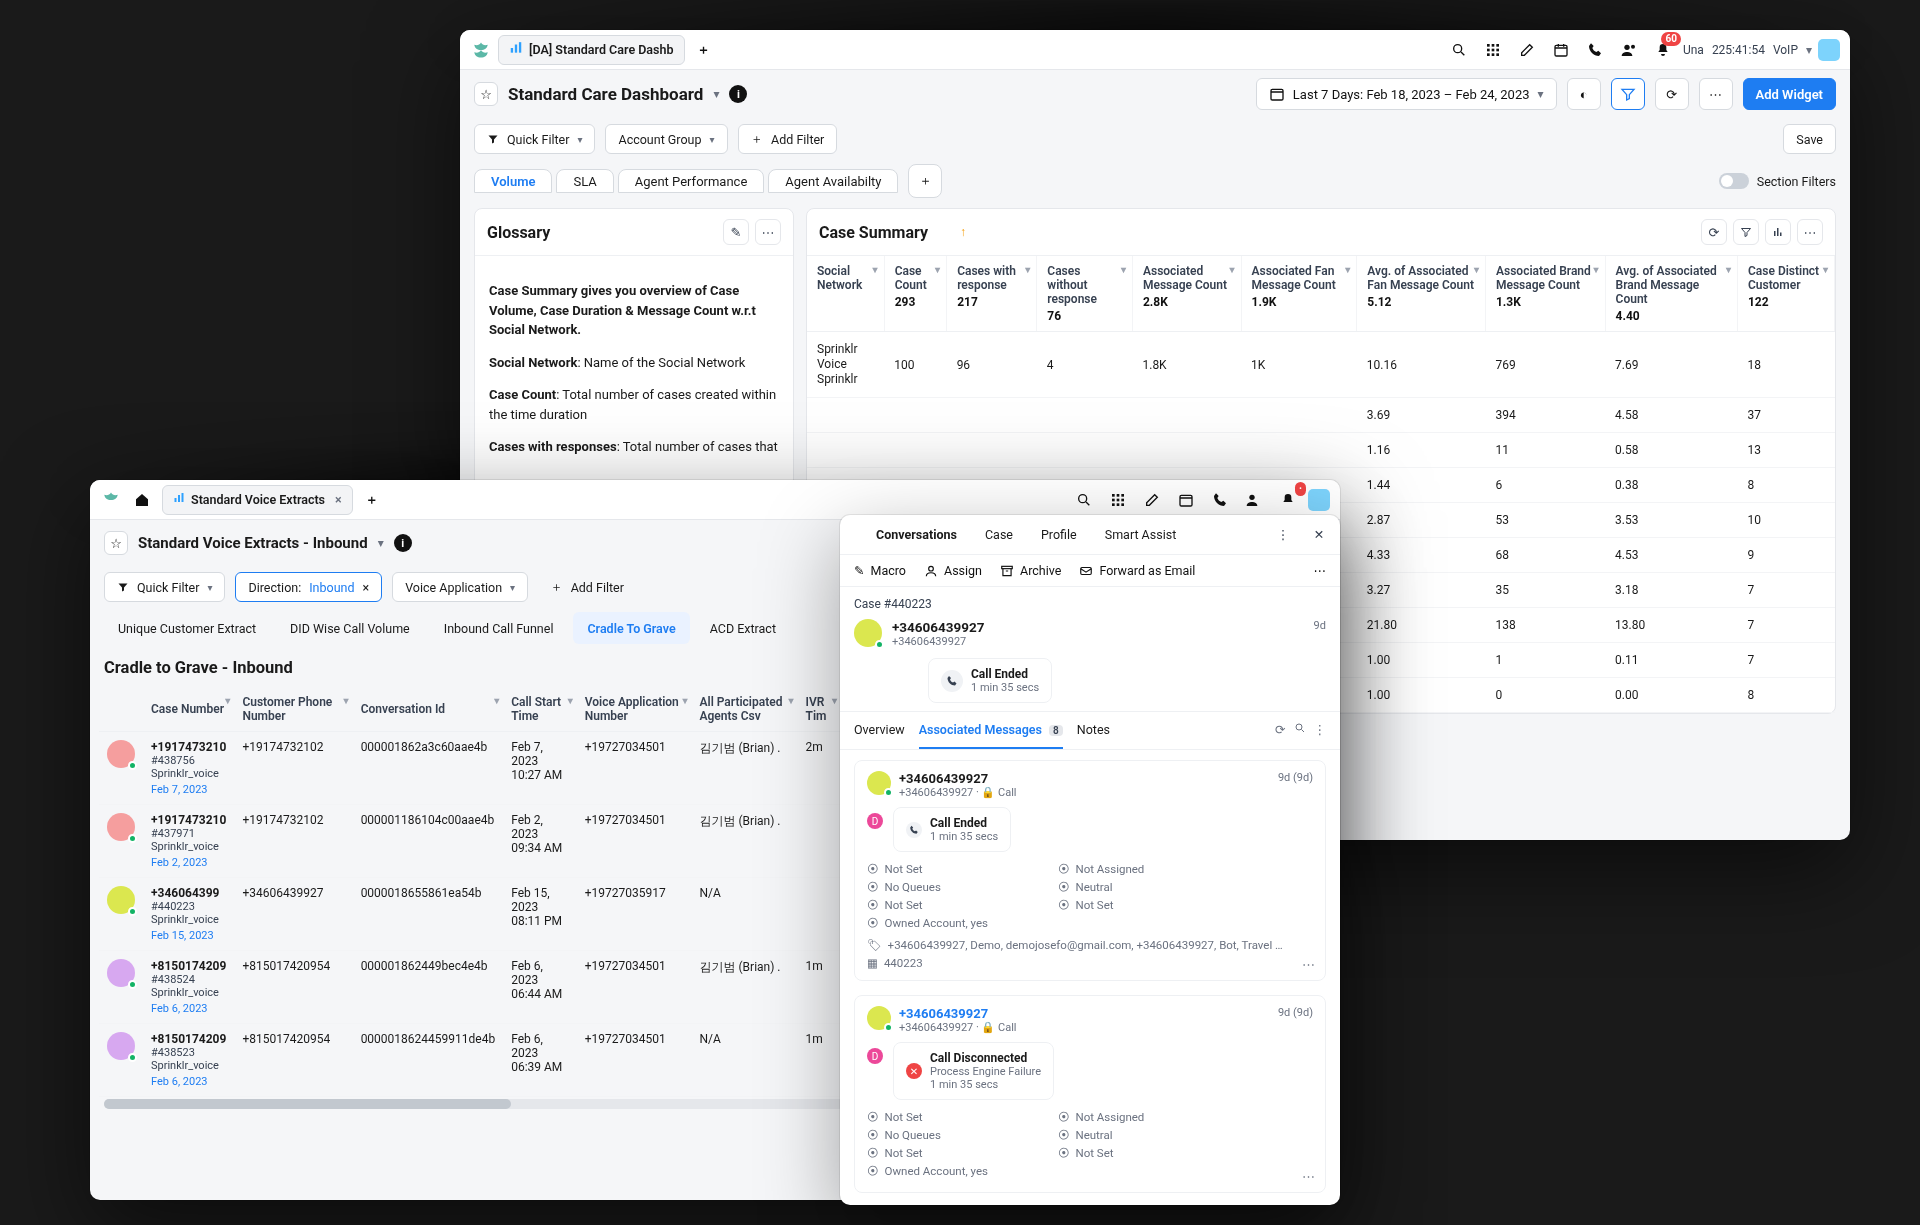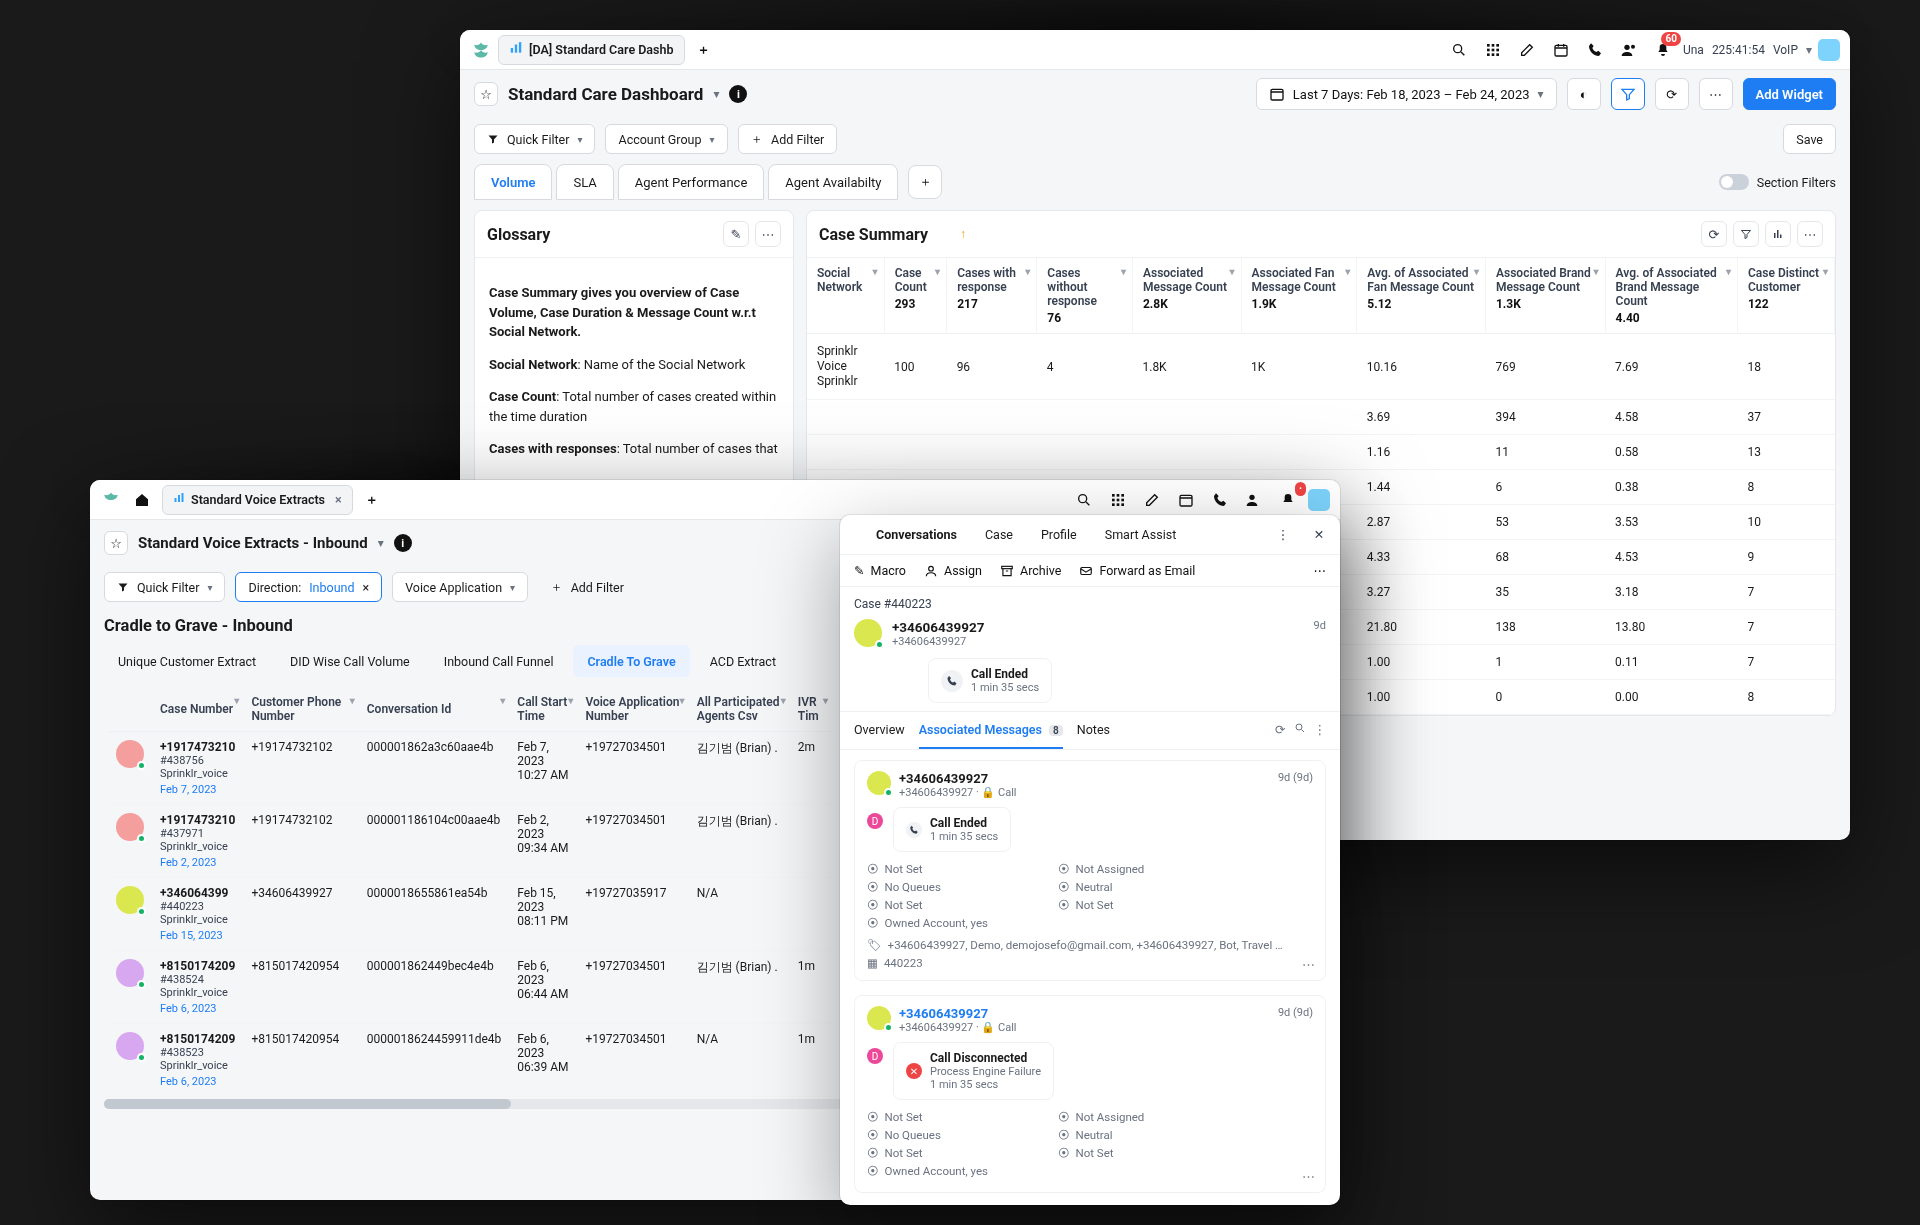--- a/index.html
+++ b/index.html
@@ -100,21 +100,21 @@
     height: 30px; padding: 0 12px; border: 1px solid #d6dadf; border-radius: 6px;
     background: #fff; display: inline-flex; align-items: center; gap: 8px; font-size: 12.5px;
   }
   .chipbtn .caret { color: #6b7280; font-size: 10px; }
   .chipbtn.active { border-color: #1e7df2; }
   .tabsbar {
     display: flex; align-items: center; gap: 4px;
     padding: 0 14px;
   }
   .secttab {
-    height: 36px; padding: 0 16px;
+    height: 24px; padding: 0 16px;
     border: 1px solid #d6dadf; border-radius: 8px 8px 0 0;
     display: inline-flex; align-items: center; background: #fff;
     font-size: 13px;
   }
   .secttab.active { color: #1e7df2; font-weight: 600; }
   .addtab { width: 34px; height: 34px; border: 1px solid #d6dadf; border-radius: 8px; background: #fff; display: inline-flex; align-items: center; justify-content: center; margin-left: 6px; }
   .sectionfilters { display: flex; align-items: center; gap: 8px; font-size: 12.5px; }
   .toggle { width: 30px; height: 16px; border-radius: 10px; background: #cbd1d9; position: relative; }
   .toggle::after { content: ""; position: absolute; width: 12px; height: 12px; background: #fff; border-radius: 50%; top: 2px; left: 2px; }
   .panels { display: flex; gap: 12px; padding: 10px 14px; }
@@ -628,33 +628,33 @@
       <span style="color:#1e7df2;">Inbound</span>
       <span>×</span>
     </div>
     <div class="chipbtn">
       <span>Voice Application</span>
         <span class="caret">▾</span>
     </div>
     <div class="chipbtn" style="border:none; background:transparent;">＋ <span>Add Filter</span></div>
   </div>
 
-  <div style="padding: 0 14px;">
-    <h3 style="margin:4px 0 10px; font-size:16.5px; font-weight:700;">Cradle to Grave - Inbound</h3>
-  </div>
-
   <div style="display:flex; gap:6px; padding: 0 14px 10px;">
     <div class="subtab">Unique Customer Extract</div>
     <div class="subtab">DID Wise Call Volume</div>
     <div class="subtab">Inbound Call Funnel</div>
     <div class="subtab active">Cradle To Grave</div>
     <div class="subtab">ACD Extract</div>
   </div>
 
-  <div class="calltable" style="padding:0 18px; max-width: 760px;">
+  <div style="padding: 0 14px;">
+    <h3 style="margin:4px 0 10px; font-size:16.5px; font-weight:700;">Cradle to Grave - Inbound</h3>
+  </div>
+
+  <div class="calltable" style="padding:0 9px; max-width: 760px;">
     <table>
       <thead>
           <tr id="call-head">
             <th class="avatar-col"></th>
             <th>Case Number<span class="caret">▾</span></th>
             <th>Customer Phone Number<span class="caret">▾</span></th>
             <th>Conversation Id<span class="caret">▾</span></th>
             <th>Call Start Time<span class="caret">▾</span></th>
             <th>Voice Application Number<span class="caret">▾</span></th>
             <th>All Participated Agents Csv<span class="caret">▾</span></th>

